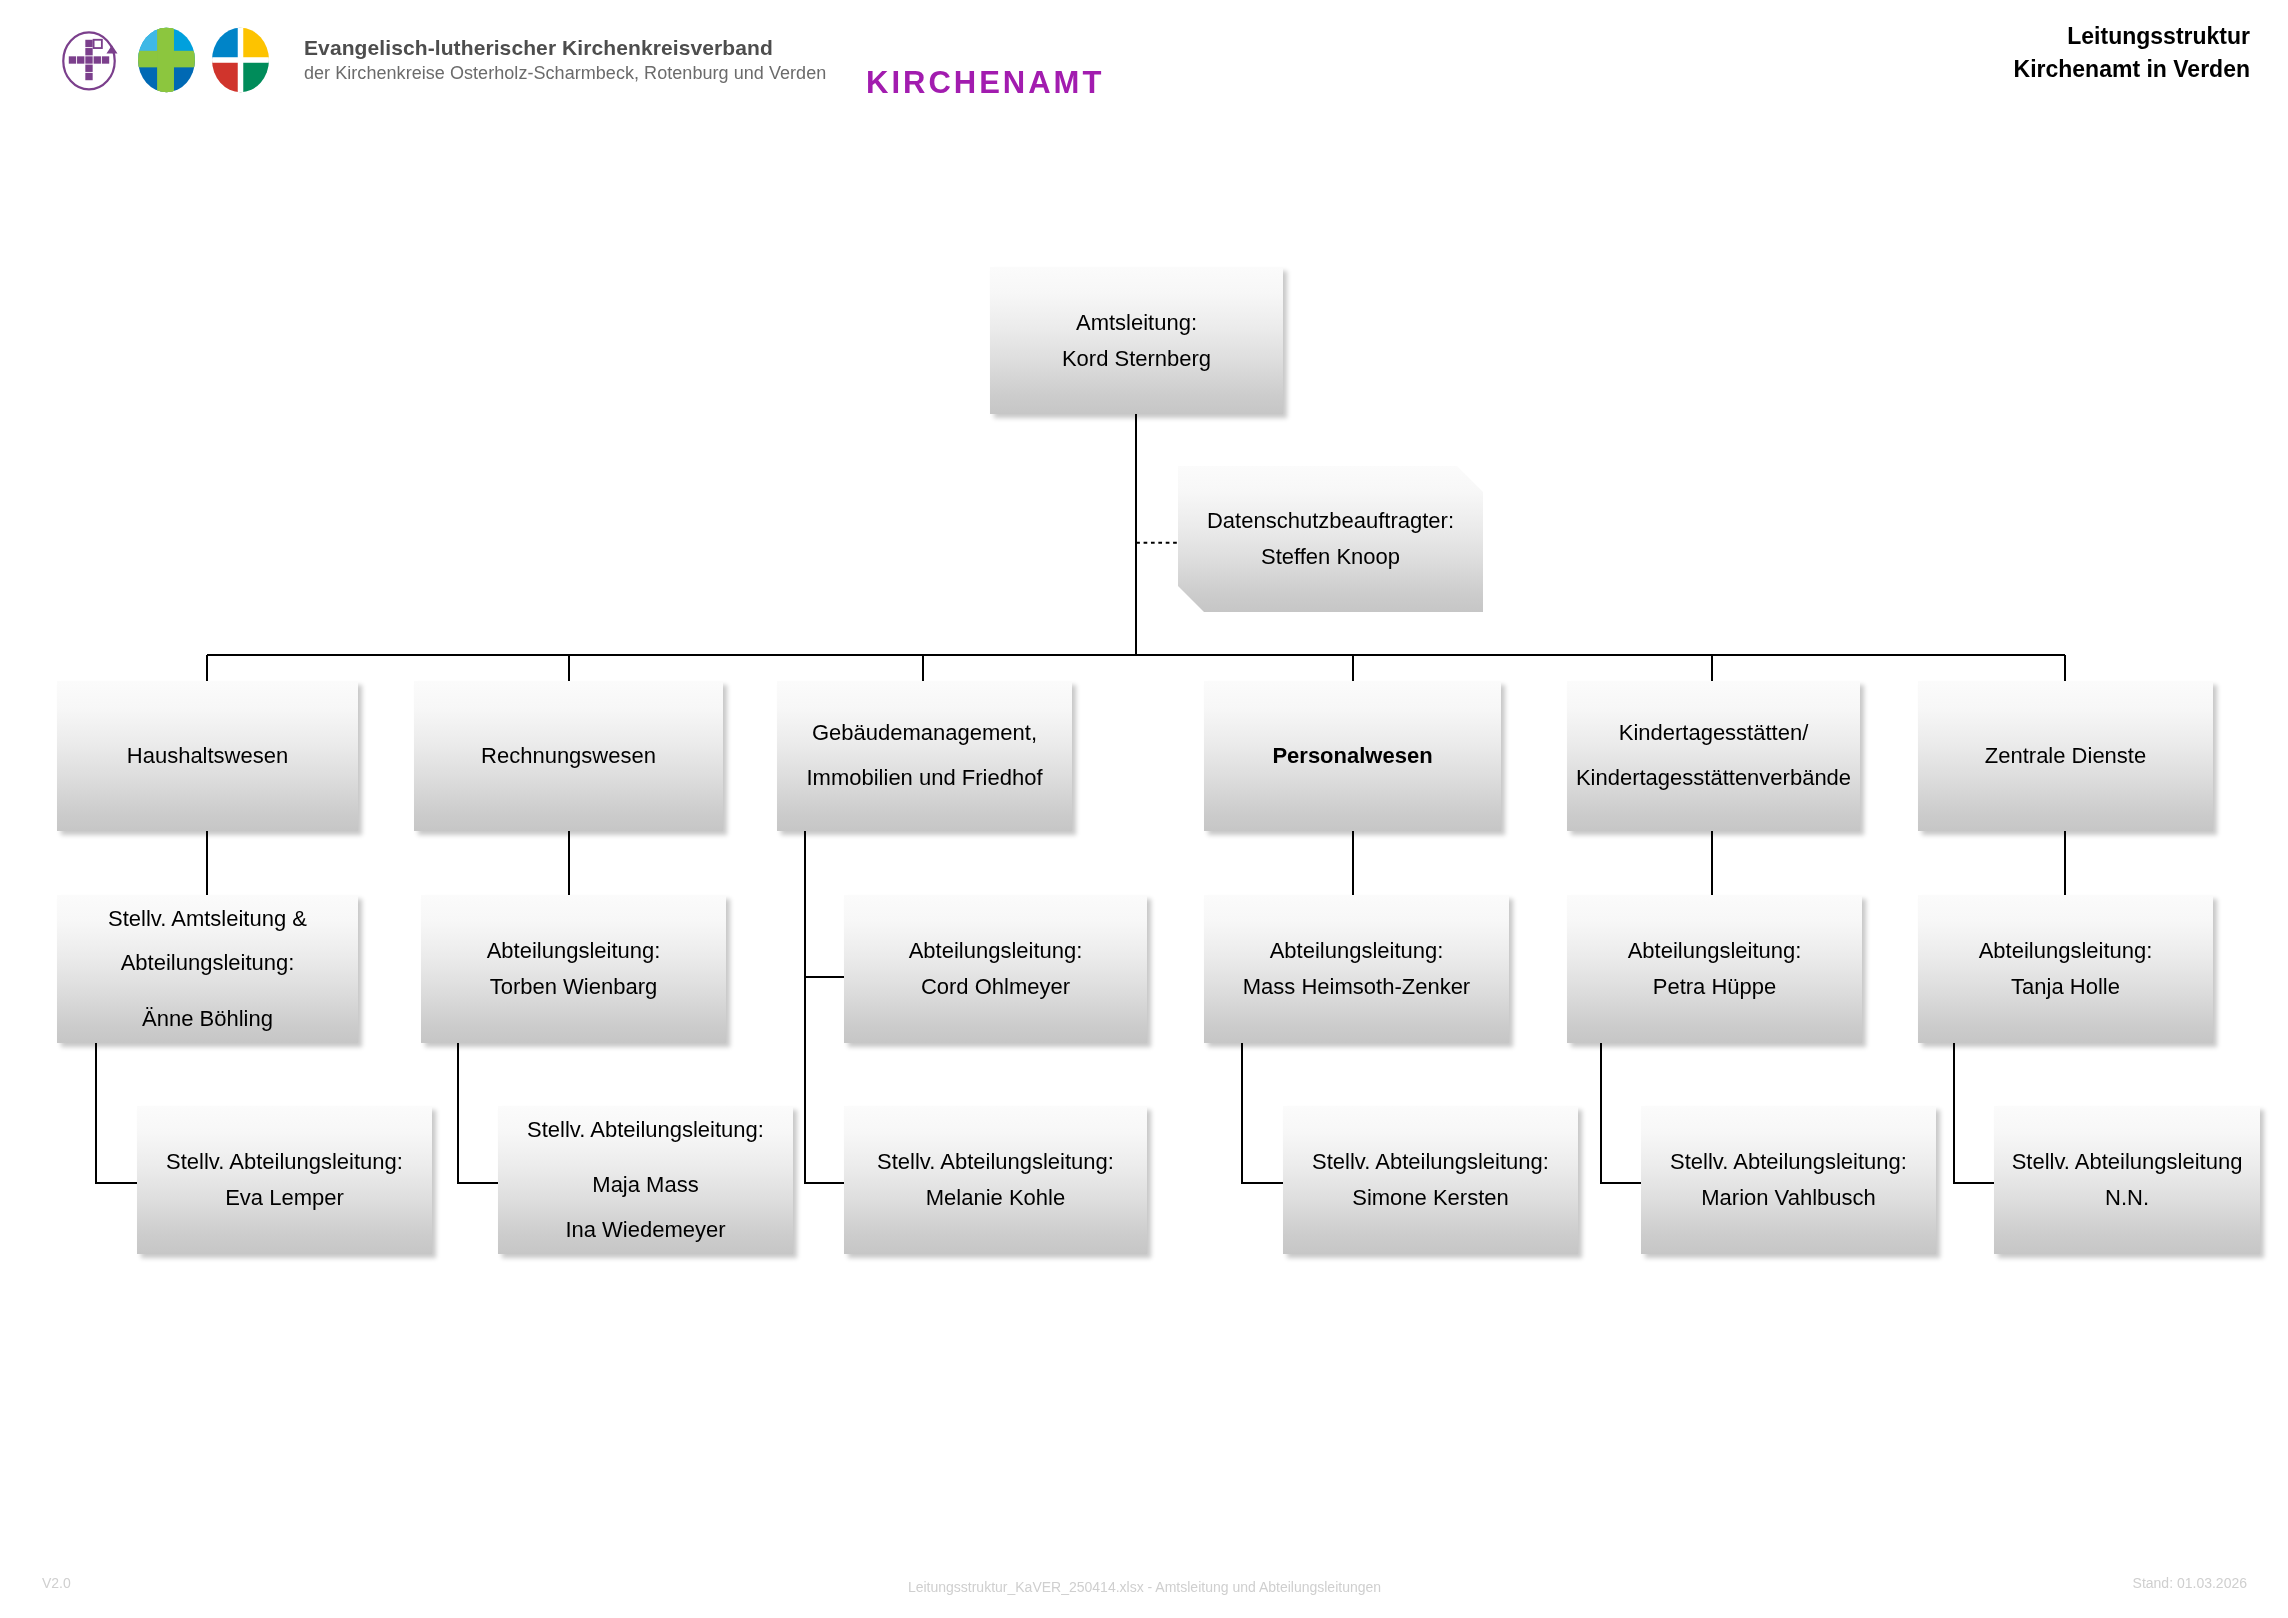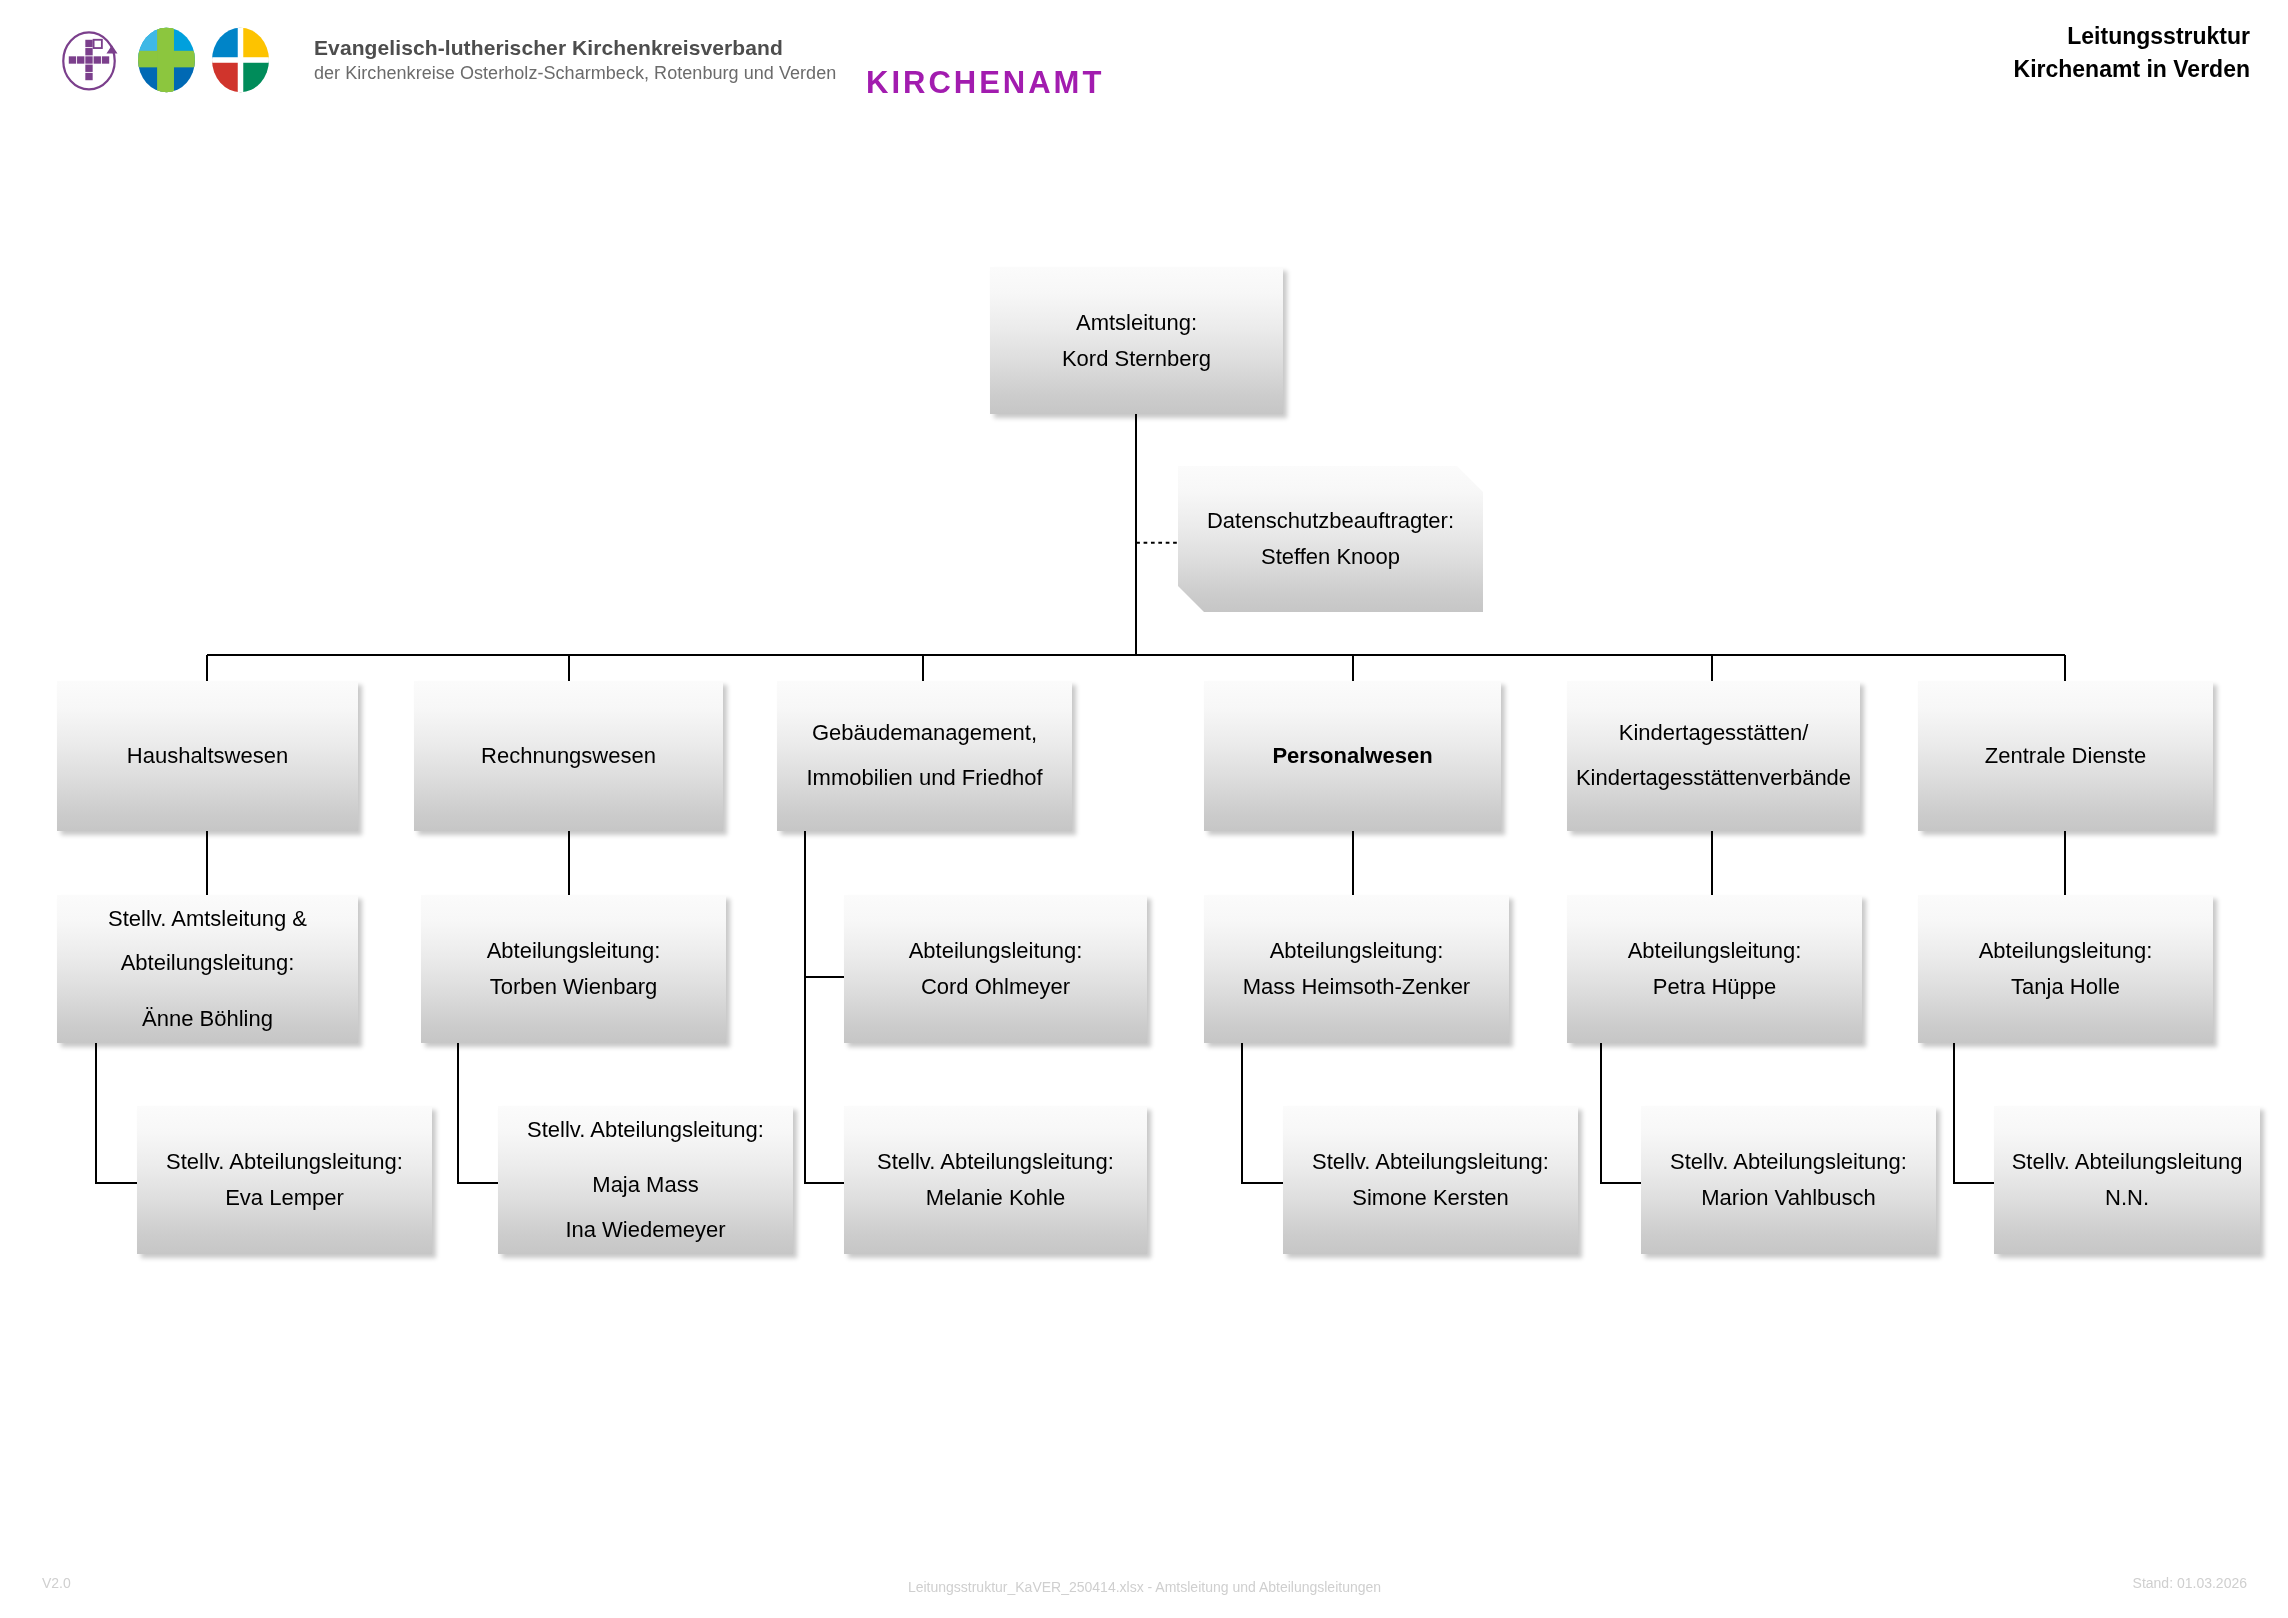--- a/index.html
+++ b/index.html
@@ -29,21 +29,21 @@
   }
   #logo-group {
     position: absolute;
     left: 55px; top: 26px;
     display: flex;
     align-items: center;
     gap: 13px;
   }
   .logo-mark { display: block; }
   #logo-text {
-    margin-left: 30px;
+    margin-left: 20px;
     line-height: 1.28;
     white-space: nowrap;
   }
   #logo-text .line1 {
     font-size: 21px;
     font-weight: bold;
     color: #4d4d4d;
     letter-spacing: 0.1px;
   }
   #logo-text .line2 {

